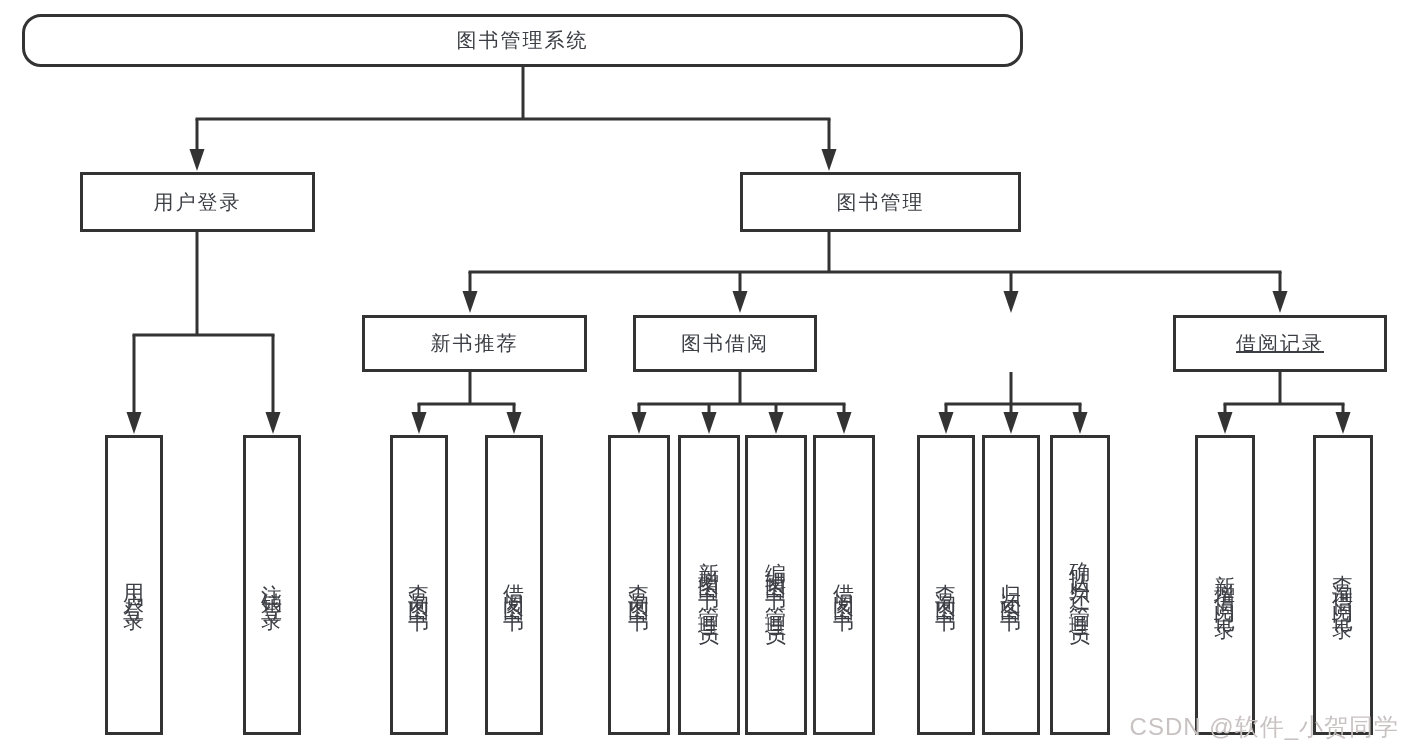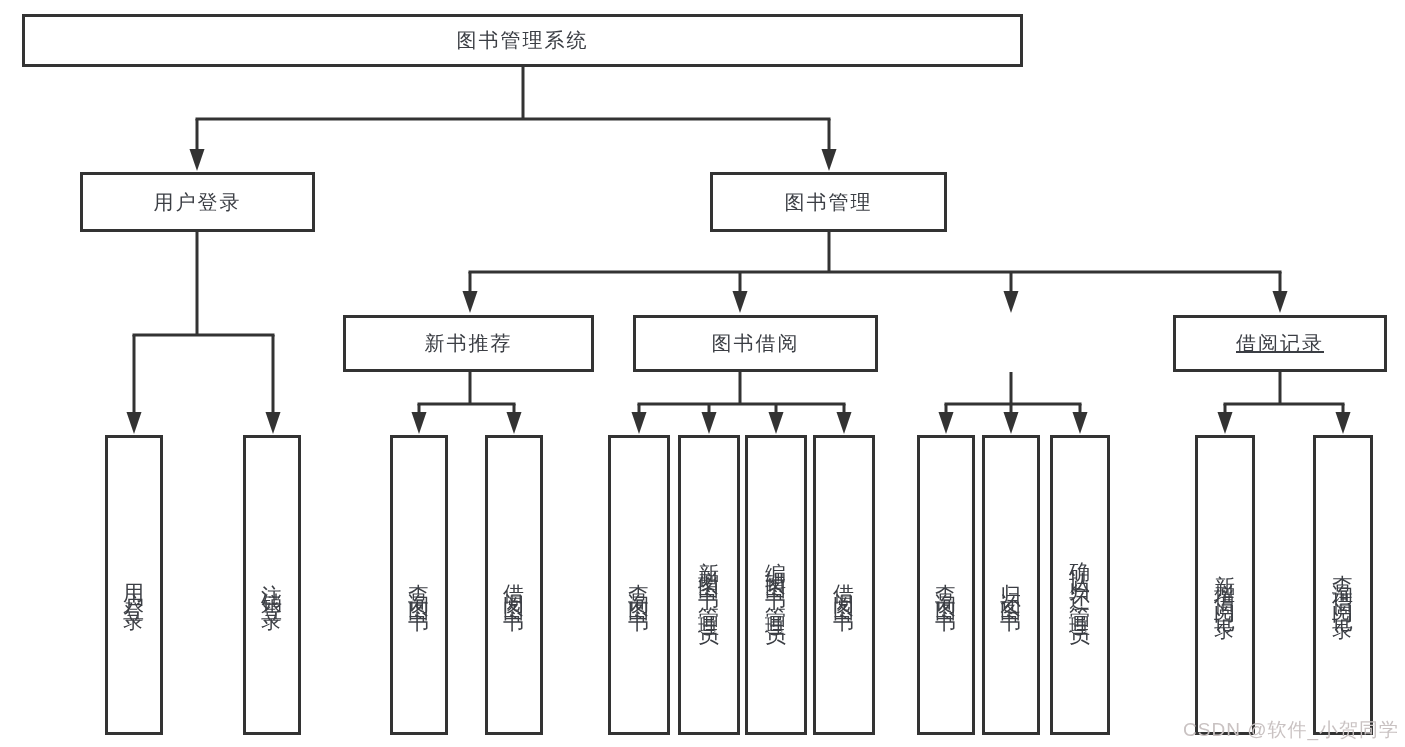--- a/index.html
+++ b/index.html
@@ -13,21 +13,21 @@
     color:#3b3e44; text-align:center;
   }
   .h { font-size:20px; letter-spacing:2px; }
   .v {
     writing-mode:vertical-rl; text-orientation:mixed;
     font-size:21px; letter-spacing:9px; line-height:1;
     padding:4px 0;
   }
   .watermark {
     position:absolute; right:6px; bottom:4px;
-    font-size:19px; color:#c9c2c2; letter-spacing:1px;
+    font-size:24px; color:#c9c2c2; letter-spacing:1px;
     white-space:nowrap; pointer-events:none;
   }
 </style>
 </head>
 <body>
 
 <div class="canvas">
 
   <svg class="connectors" viewBox="0 0 1405 747" fill="none">
     <g stroke="#333333" stroke-width="3" fill="#333333">
@@ -97,27 +97,27 @@
     <g stroke="#333333" stroke-width="3" fill="#333333">
       <line x1="1280" y1="372" x2="1280" y2="404"></line>
       <line x1="1223.5" y1="404" x2="1344.5" y2="404"></line>
       <line x1="1225" y1="404" x2="1225" y2="416"></line>
       <polygon points="1217.5,412 1232.5,412 1225,434" stroke="none"></polygon>
       <line x1="1343" y1="404" x2="1343" y2="416"></line>
       <polygon points="1335.5,412 1350.5,412 1343,434" stroke="none"></polygon>
     </g>
   </svg>
 
-  <div class="box h" style="left:22px; top:14px; width:1001px; height:53px;">图书管理系统</div>
+  <div class="box h" style="left:22px; top:14px; width:1001px; height:53px;border-radius:19px;">图书管理系统</div>
 
   <div class="box h" style="left:80px; top:172px; width:235px; height:60px;">用户登录</div>
-  <div class="box h" style="left:710px; top:172px; width:237px; height:60px;">图书管理</div>
+  <div class="box h" style="left:740px; top:172px; width:281px; height:60px;">图书管理</div>
 
-  <div class="box h" style="left:343px; top:315px; width:251px; height:57px;">新书推荐</div>
-  <div class="box h" style="left:633px; top:315px; width:245px; height:57px;">图书借阅</div>
+  <div class="box h" style="left:362px; top:315px; width:225px; height:57px;">新书推荐</div>
+  <div class="box h" style="left:633px; top:315px; width:184px; height:57px;">图书借阅</div>
   <div class="box h" style="left:1173px; top:315px; width:214px; height:57px;text-decoration:underline;">借阅记录</div>
 
   <div class="box v" style="left:105px; top:435px; width:58px; height:300px;">用户登录</div>
   <div class="box v" style="left:243px; top:435px; width:58px; height:300px;">注销登录</div>
 
   <div class="box v" style="left:390px; top:435px; width:58px; height:300px;">查询图书</div>
   <div class="box v" style="left:485px; top:435px; width:58px; height:300px;">借阅图书</div>
 
   <div class="box v" style="left:608px; top:435px; width:62px; height:300px;">查询图书</div>
   <div class="box v" style="left:678px; top:435px; width:62px; height:300px;">新增图书（管理员）</div>

